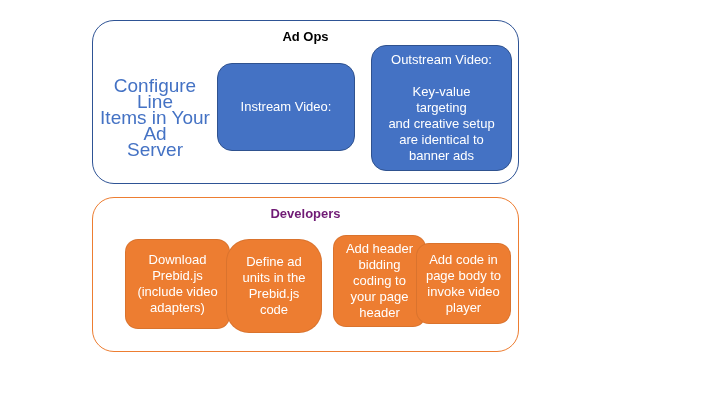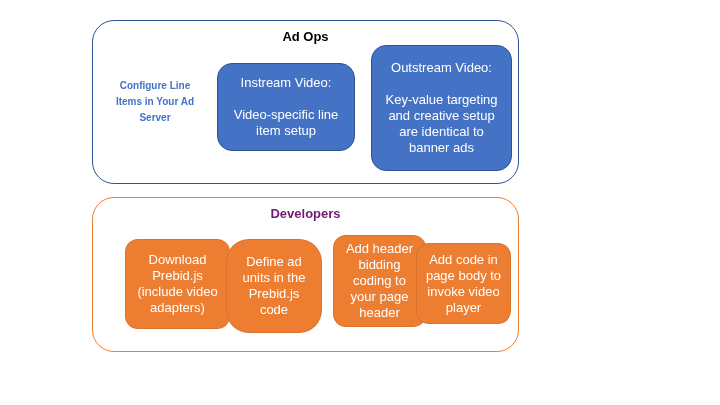--- a/index.html
+++ b/index.html
@@ -41,43 +41,42 @@
   }
   .group.blue .group-title { color: #000000; }
   .group.orange .group-title { color: #701a75; }
 
   .side-note {
     position: absolute;
     left: 6px; top: 57px;
     width: 112px;
     text-align: center;
     color: #4472c4;
-    font-size: 10px;
+    font-size: 19px;
     line-height: 16px;
     white-space: pre-line;
-    font-weight: bold;
   }
   .shape {
     position: absolute;
     box-sizing: border-box;
     display: flex;
     flex-direction: column;
     align-items: center;
     justify-content: center;
     text-align: center;
     color: #ffffff;
     font-size: 13px;
     line-height: 16px;
     white-space: pre-line;
   }
   .blue-box {
     background: #4472c4;
     border: 1px solid #2f528f;
     border-radius: 15px;
-    padding: 6px 8px;
+    padding: 6px 16px;
   }
   .orange-box {
     background: #ed7d31;
     border: 1px solid rgba(0,0,0,0.08);
     border-radius: 13px;
     padding: 4px 4px;
   }
   .shape-title { white-space: pre-line; }
   .shape-body  { white-space: pre-line; margin-top: 16px; }
 
@@ -96,22 +95,20 @@
 
   <section class="group blue">
     <div class="group-title">Ad Ops</div>
 
     <div class="side-note">Configure Line
 Items in Your Ad
 Server</div>
 
     <div class="shape blue-box instream">
       <div class="shape-title">Instream Video:</div>
-      <div class="shape-body">Video-specific line
-item setup</div>
     </div>
 
     <div class="shape blue-box outstream">
       <div class="shape-title">Outstream Video:</div>
       <div class="shape-body">Key-value targeting
 and creative setup
 are identical to
 banner ads</div>
     </div>
   </section>

